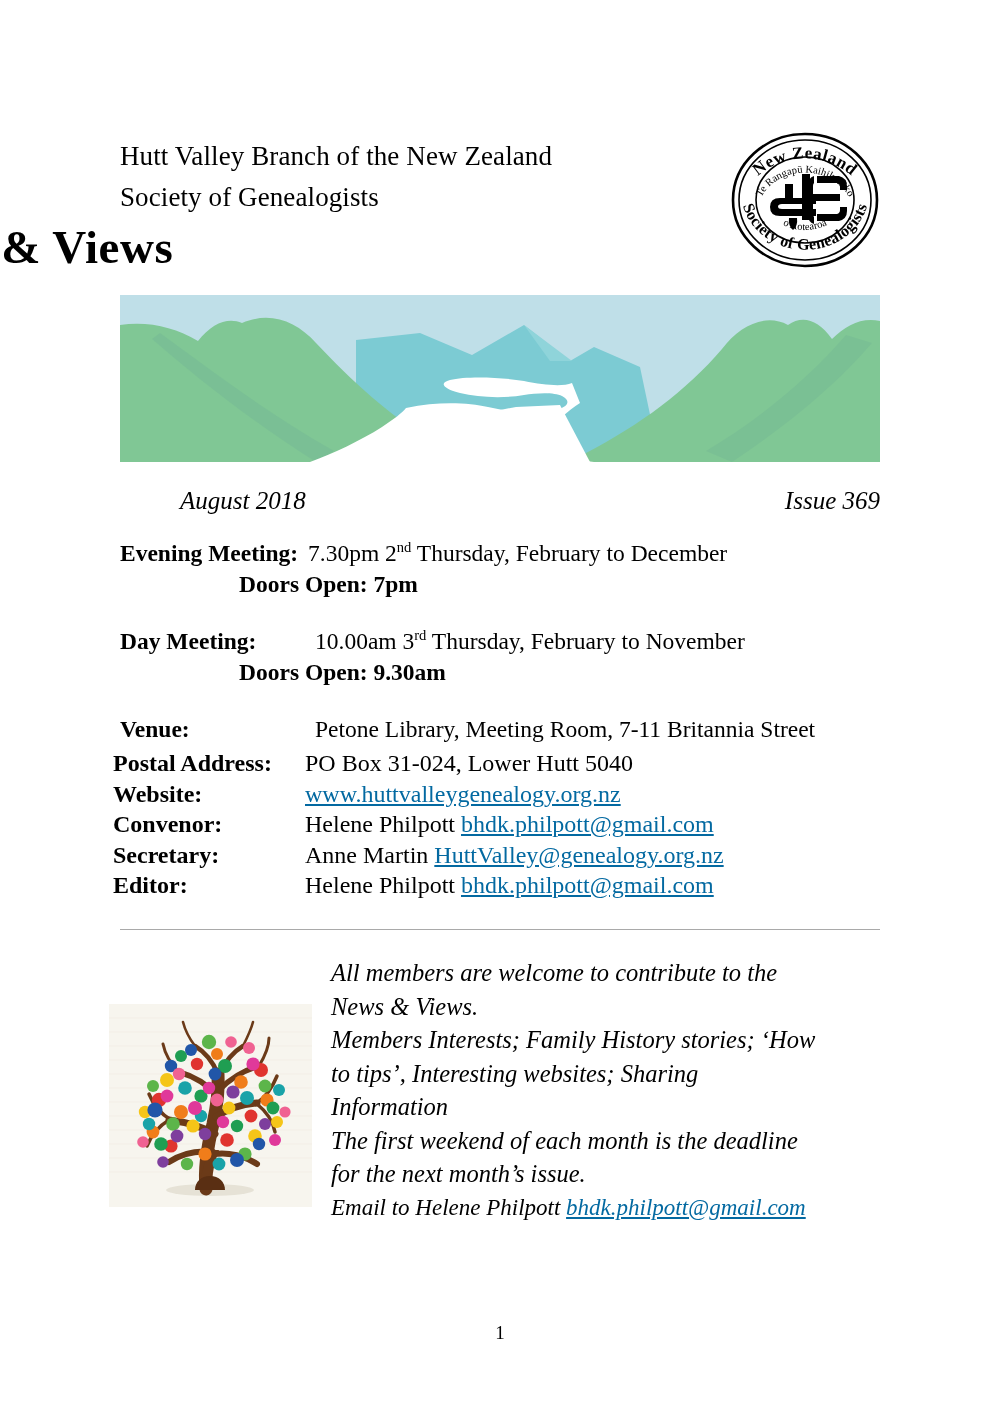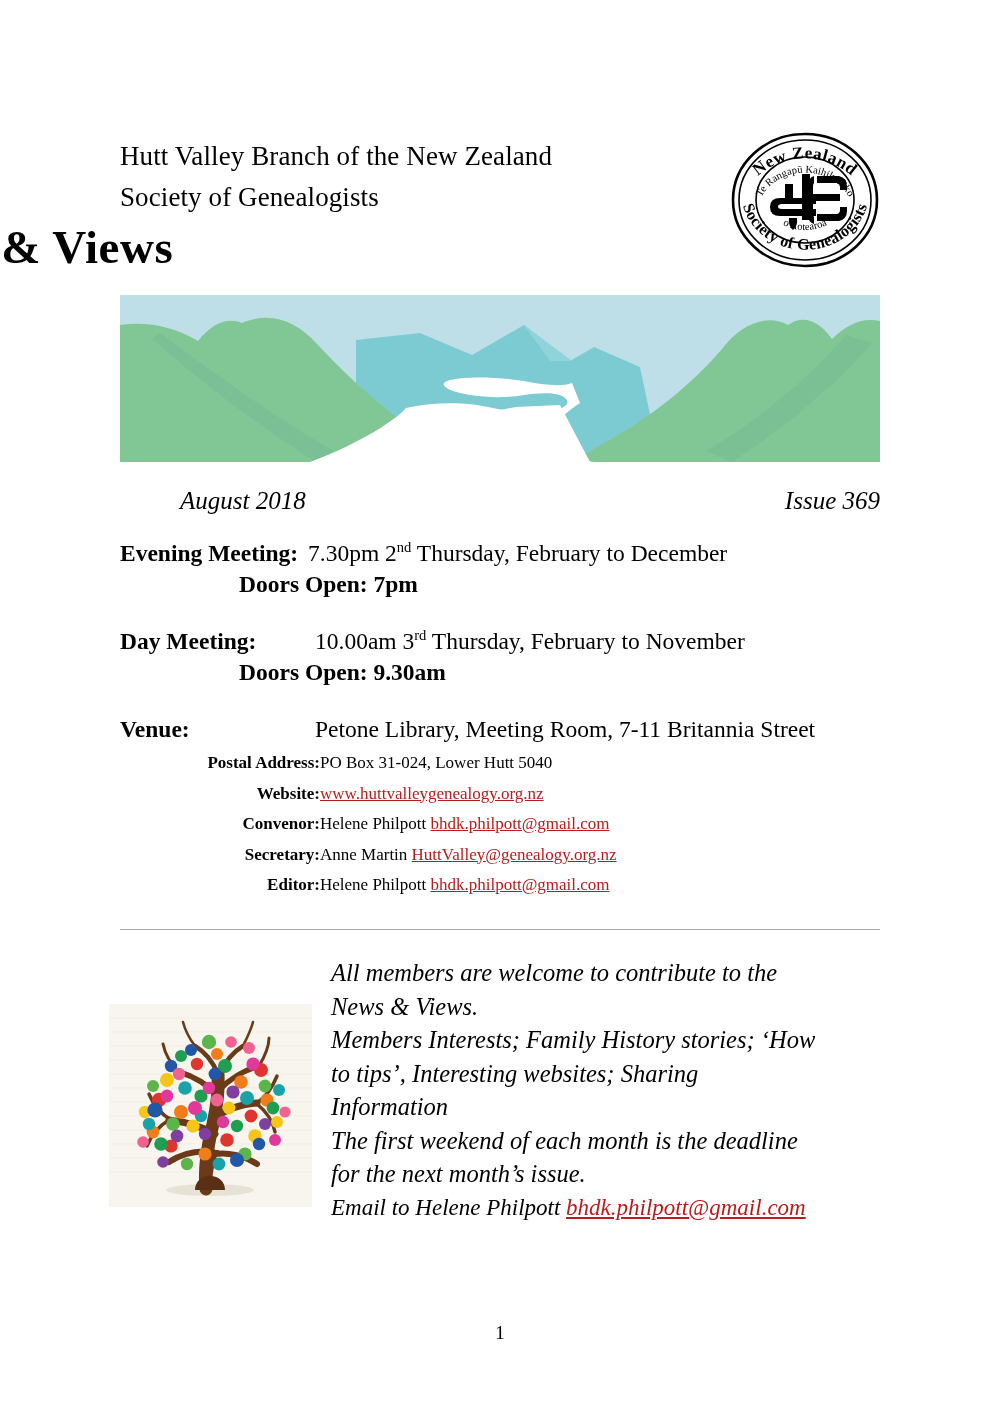--- a/index.html
+++ b/index.html
@@ -98,32 +98,31 @@
   .mlabel.w1 { width: 188px; }
   .mlabel.w2 { width: 195px; }
   .mvalue { white-space: nowrap; }
   .msub { margin-left: 119px; font-weight: bold; }
   .gap-md { height: 26px; }
   sup { font-size: 0.62em; vertical-align: super; line-height: 0; }
 
   
   .contacts {
     position: absolute;
-    left: 128px;
+    left: 113px;
     top: 748px;
     width: 800px;
-    font-size: 17px;
+    font-size: 24px;
     line-height: 30.5px;
-    text-align: right;
   }
   .crow { display: flex; align-items: baseline; }
   .clabel { font-weight: bold; width: 192px; white-space: nowrap; }
   .cvalue { white-space: nowrap; }
   .lnk {
-    color: #b91c1c;
+    color: #0369a1;
   }
 
   
   .divider {
     position: absolute;
     left: 120px;
     top: 929px;
     width: 760px;
     height: 1px;
     background: #a9a9a9;

